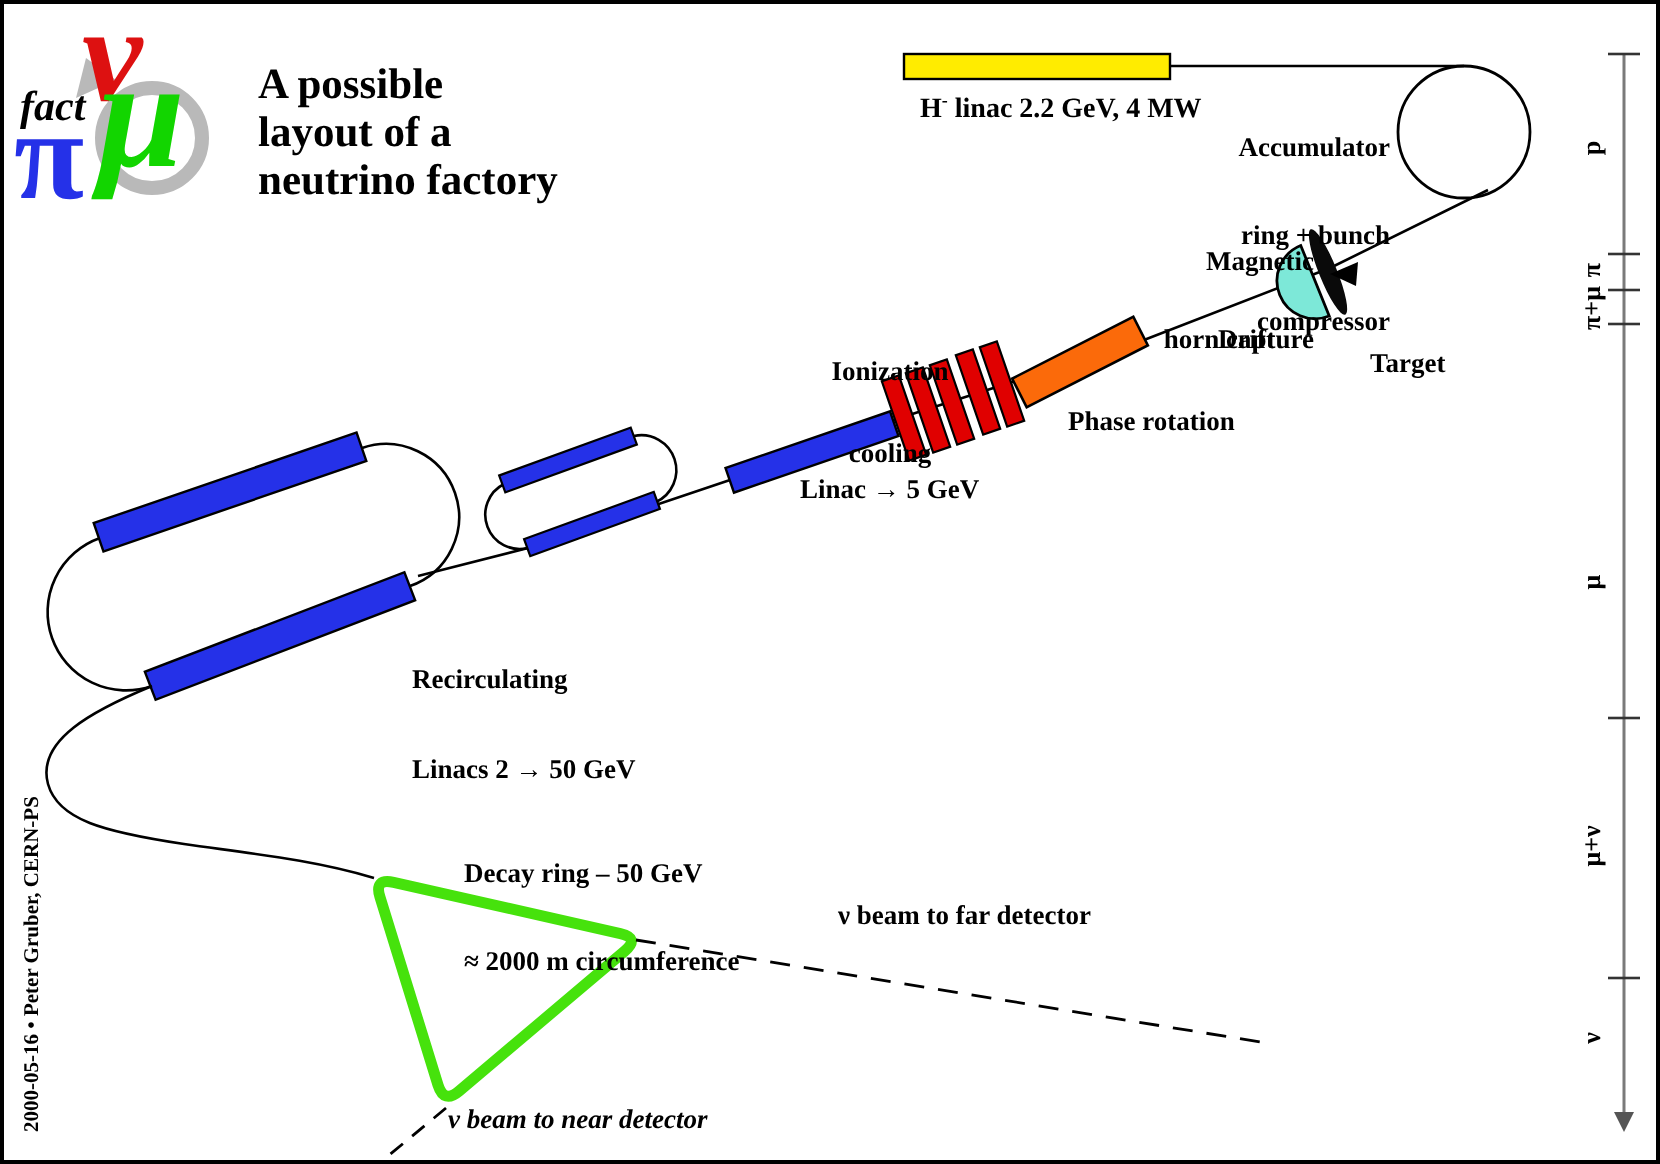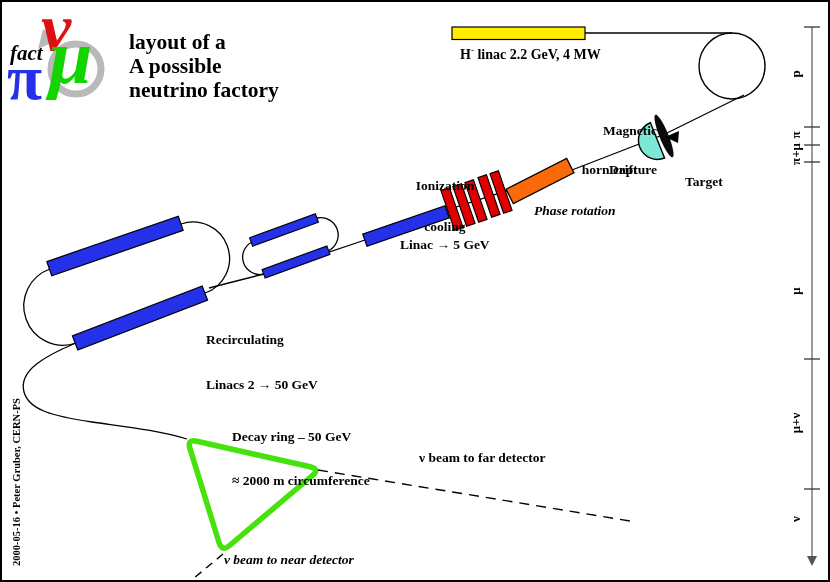--- a/index.html
+++ b/index.html
@@ -111,36 +111,41 @@
   </svg>
 
   <div>
     <span class="logo-ch" style="left:39px;top:-9px;font-size:68px;font-style:italic;color:#dd1111;">ν</span>
     <span class="logo-ch" style="left:47px;top:16px;font-size:78px;font-style:italic;color:#12d500;">μ</span>
     <span class="logo-ch" style="left:8px;top:41px;font-size:21px;font-style:italic;color:#000;">fact</span>
     <span class="logo-ch" style="left:5px;top:44px;font-size:64px;color:#2531e8;">π</span>
   </div>
 
   <div class="title">
+    <div>A possible</div>
     <div>layout of a</div>
-    <div>A possible</div>
     <div>neutrino factory</div>
   </div>
 
   <div class="lbl" style="left:447px;top:41px;font-size:14px;margin-left:11px;"><span>H</span><sup>-</sup><span> linac 2.2 GeV, 4 MW</span></div>
 
+  <div class="lbl" style="left:600px;top:36px;width:93px;text-align:right;">
+    <div>Accumulator</div>
+    <div>ring + bunch</div>
+    <div>compressor</div>
+  </div>
 
   <div class="lbl" style="left:560px;top:96px;width:95px;text-align:right;line-height:13px;">
     <div>Magnetic</div>
     <div>horn capture</div>
   </div>
 
   <div class="lbl" style="left:683px;top:129px;margin-top:44px;">Target</div>
   <div class="lbl" style="left:607px;top:161px;">Drift</div>
-  <div class="lbl" style="left:532px;top:202px;font-style:italic;">Phase rotation</div>
+  <div class="lbl" style="left:532px;top:202px;">Phase rotation</div>
 
   <div class="lbl" style="left:398px;top:150px;width:90px;text-align:center;line-height:13.5px;">
     <div>Ionization</div>
     <div>cooling</div>
   </div>
 
   <div class="lbl" style="left:398px;top:236px;">Linac → 5 GeV</div>
 
   <div class="lbl" style="left:204px;top:300px;line-height:15px;">
     <div>Recirculating</div>

